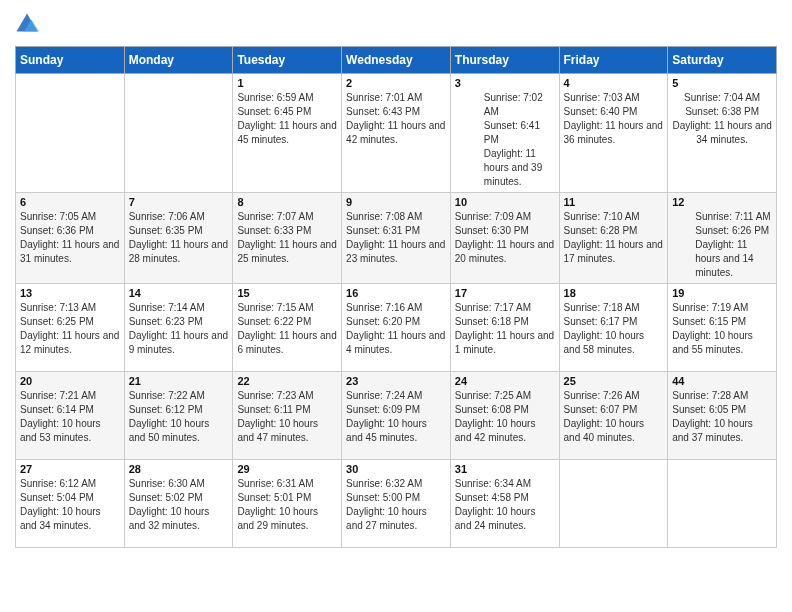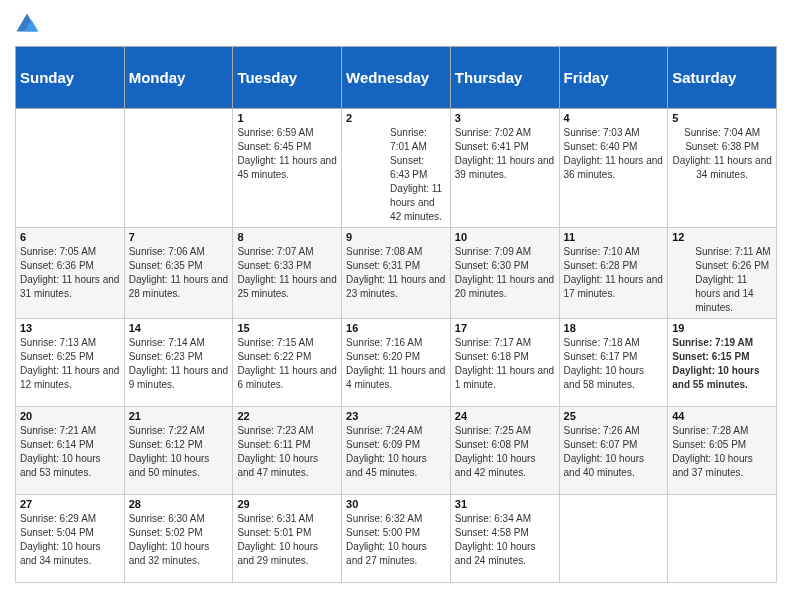--- a/index.html
+++ b/index.html
@@ -54,23 +54,23 @@
       color: #444;
     }
     .calendar {
       width: 100%;
       border-collapse: collapse;
       table-layout: fixed;
     }
     .calendar th {
       background: #1565c0;
       color: #fff;
-      font-size: 15px;
+      font-size: 12px;
       font-weight: bold;
-      padding: 22px 4px;
+      padding: 6px 4px;
       text-align: left;
       border: 1px solid #aaa;
     }
     .calendar td {
       vertical-align: top;
       border: 1px solid #ccc;
       padding: 3px 4px;
       font-size: 9px;
       color: #333;
       height: 88px;
@@ -133,27 +133,27 @@
           <td class="empty"></td>
           <td class="empty"></td>
           <td>
             <span class="day-num">1</span>
             <div class="day-info" style="white-space: pre-line;">Sunrise: 6:59 AM
 Sunset: 6:45 PM
 Daylight: 11 hours and 45 minutes.</div>
           </td>
           <td>
             <span class="day-num">2</span>
-            <div class="day-info" style="white-space: pre-line; margin-left: 44px;">Sunrise: 7:01 AM
+            <div class="day-info" style="white-space: pre-line;">Sunrise: 7:01 AM
 Sunset: 6:43 PM
 Daylight: 11 hours and 42 minutes.</div>
           </td>
           <td>
             <span class="day-num">3</span>
-            <div class="day-info" style="white-space: pre-line;">Sunrise: 7:02 AM
+            <div class="day-info" style="white-space: pre-line; margin-left: 29px;">Sunrise: 7:02 AM
 Sunset: 6:41 PM
 Daylight: 11 hours and 39 minutes.</div>
           </td>
           <td>
             <span class="day-num">4</span>
             <div class="day-info" style="white-space: pre-line;">Sunrise: 7:03 AM
 Sunset: 6:40 PM
 Daylight: 11 hours and 36 minutes.</div>
           </td>
           <td>
@@ -239,21 +239,21 @@
 Daylight: 11 hours and 1 minute.</div>
           </td>
           <td>
             <span class="day-num">18</span>
             <div class="day-info" style="white-space: pre-line;">Sunrise: 7:18 AM
 Sunset: 6:17 PM
 Daylight: 10 hours and 58 minutes.</div>
           </td>
           <td>
             <span class="day-num">19</span>
-            <div class="day-info" style="white-space: pre-line; font-weight: bold;">Sunrise: 7:19 AM
+            <div class="day-info" style="white-space: pre-line;">Sunrise: 7:19 AM
 Sunset: 6:15 PM
 Daylight: 10 hours and 55 minutes.</div>
           </td>
         </tr>
         <tr>
           <td>
             <span class="day-num">20</span>
             <div class="day-info" style="white-space: pre-line;">Sunrise: 7:21 AM
 Sunset: 6:14 PM
 Daylight: 10 hours and 53 minutes.</div>
@@ -291,21 +291,21 @@
           <td>
             <span class="day-num">44</span>
             <div class="day-info" style="white-space: pre-line;">Sunrise: 7:28 AM
 Sunset: 6:05 PM
 Daylight: 10 hours and 37 minutes.</div>
           </td>
         </tr>
         <tr>
           <td>
             <span class="day-num">27</span>
-            <div class="day-info" style="white-space: pre-line;">Sunrise: 6:29 AM
+            <div class="day-info" style="white-space: pre-line;">Sunrise: 6:12 AM
 Sunset: 5:04 PM
 Daylight: 10 hours and 34 minutes.</div>
           </td>
           <td>
             <span class="day-num">28</span>
             <div class="day-info" style="white-space: pre-line;">Sunrise: 6:30 AM
 Sunset: 5:02 PM
 Daylight: 10 hours and 32 minutes.</div>
           </td>
           <td>

